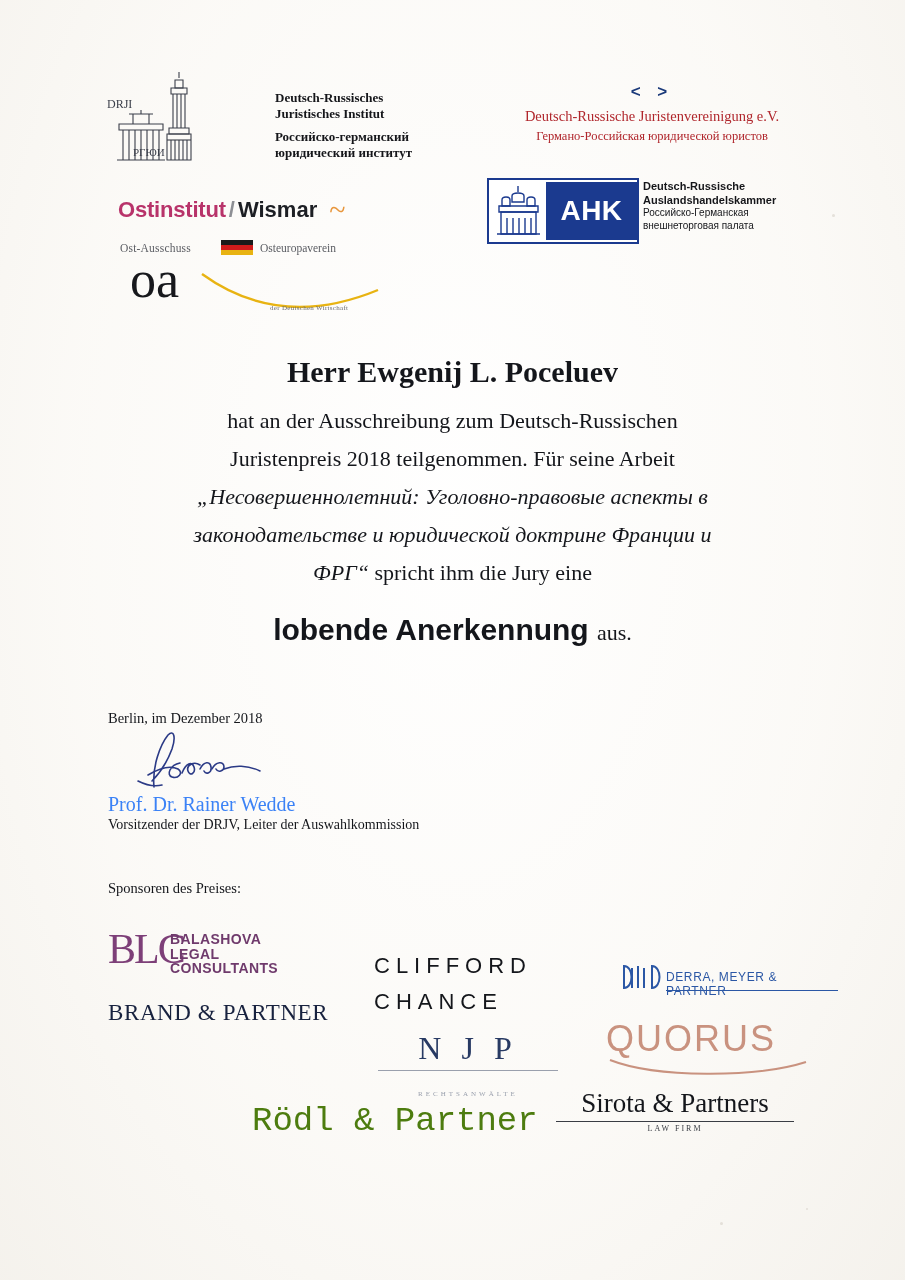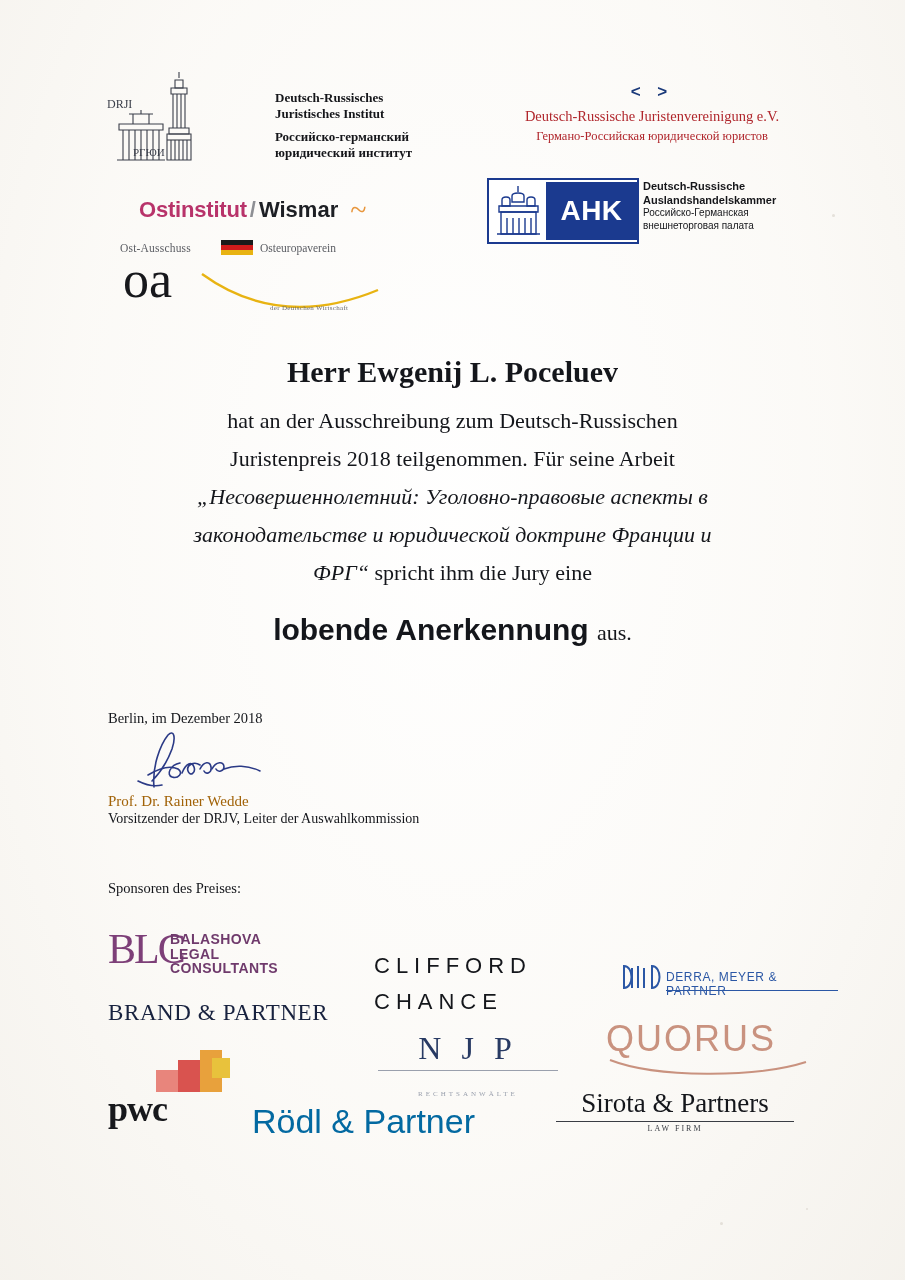--- a/index.html
+++ b/index.html
@@ -71,21 +71,20 @@
 
   
   .ostinstitut {
     position: absolute;
     left: 118px;
     top: 130px;
     width: 290px;
     height: 40px;
     display: flex;
     align-items: center;
-    margin-left: 21px;
   }
   .ostinstitut .oi-1 {
     font-family: "Liberation Sans", sans-serif;
     font-weight: bold;
     font-size: 22px;
     color: #b8336a;
     letter-spacing: -0.2px;
   }
   .ostinstitut .oi-sep {
     font-family: "Liberation Sans", sans-serif;
@@ -143,21 +142,21 @@
   .oa-right {
     position: absolute;
     left: 140px;
     top: 0;
     font-family: "Liberation Serif", serif;
     font-size: 11.5px;
     color: #5a5c62;
   }
   .oa-big {
     position: absolute;
-    left: 3px;
+    left: 10px;
     top: 12px;
     font-family: "Liberation Serif", serif;
     font-size: 52px;
     line-height: 52px;
     color: #17181c;
   }
   .oa-curve {
     position: absolute;
     left: 80px;
     top: 22px;
@@ -310,22 +309,22 @@
     font-size: 14.5px;
     color: #14161b;
   }
   .sig-img {
     margin-top: 2px;
     width: 230px;
     height: 62px;
   }
   .sig-name {
     font-family: "Liberation Serif", serif;
-    font-size: 15px;
-    color: #a16207;
+    font-size: 20px;
+    color: #3b82f6;
     margin-top: -2px;
   }
   .sig-role {
     font-family: "Liberation Serif", serif;
     font-size: 14px;
     color: #14161b;
     margin-top: 1px;
   }
 
   
@@ -415,23 +414,23 @@
     margin-top: 19px;
     font-family: "Liberation Serif", serif;
     font-size: 7px;
     color: #9aa0ad;
     letter-spacing: 3px;
   }
 
   
   .sp-rodl {
     left: 252px; top: 202px;
-    font-family: Liberation Sans, sans-serif;
+    font-family: Liberation Mono, monospace;
     font-size: 34px;
-    color: #0369a1;
+    color: #4d7c0f;
   }
 
   
   .sp-derra { left: 618px; top: 62px; width: 222px; height: 34px; }
   .dm-mark {
     position: absolute; left: 0; top: 0;
     font-family: "Liberation Serif", serif;
     font-size: 26px; line-height: 26px;
     color: #2b57a5; letter-spacing: -3px;
   }
@@ -608,29 +607,20 @@
       <div class="bl-mark">BLC</div>
       <div class="bl-text">
         <div>BALASHOVA</div>
         <div>LEGAL</div>
         <div>CONSULTANTS</div>
       </div>
     </div>
 
     <div class="sp sp-brand">BRAND &amp; PARTNER</div>
 
-    <div class="sp sp-pwc">
-      <svg class="pwc-blocks" viewBox="0 0 78 42">
-        <rect x="0" y="20" width="22" height="22" fill="#e8857c"></rect>
-        <rect x="22" y="10" width="22" height="32" fill="#d9534f"></rect>
-        <rect x="44" y="0" width="22" height="42" fill="#e8a13c"></rect>
-        <rect x="56" y="8" width="18" height="20" fill="#e8c23c"></rect>
-      </svg>
-      <div class="pwc-word">pwc</div>
-    </div>
 
 
     <div class="sp sp-clifford">
       <div>CLIFFORD</div>
       <div>CHANCE</div>
     </div>
 
     <div class="sp sp-njp">
       <div class="njp-text">N J P</div>
       <div class="njp-rule"></div>

